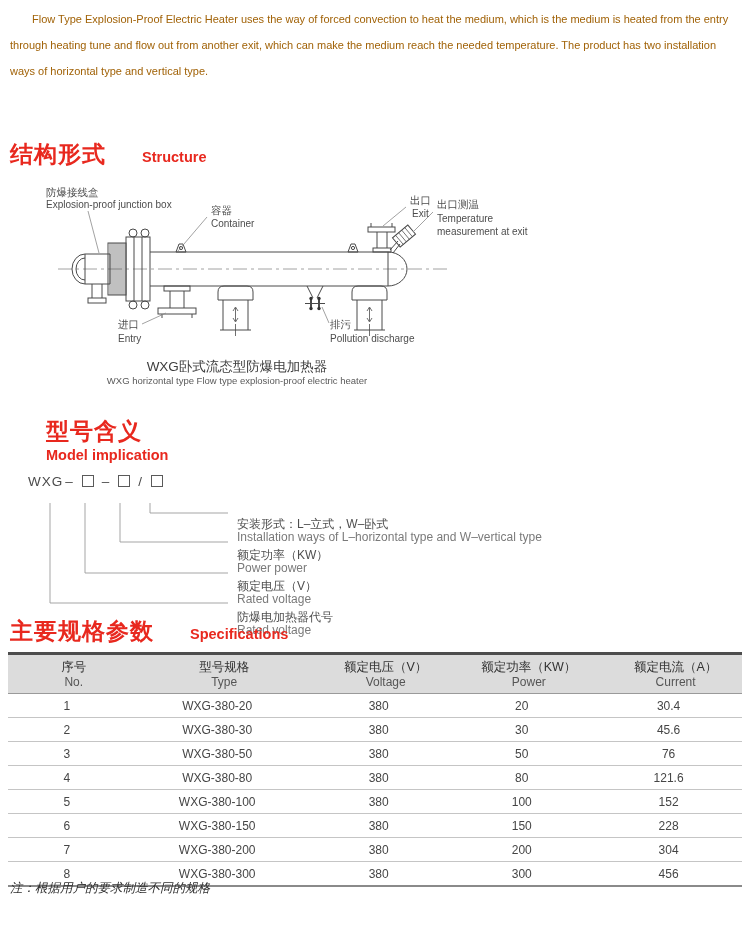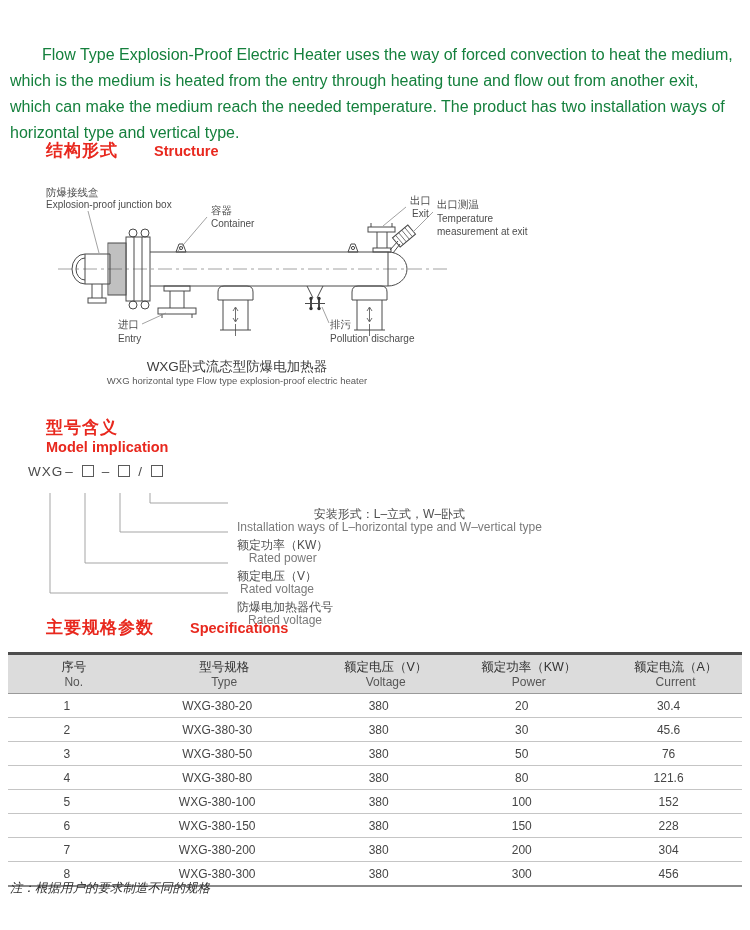--- a/index.html
+++ b/index.html
@@ -4,36 +4,36 @@
 <style>
   html,body{margin:0;padding:0;background:#fff;}
   body{width:750px;height:930px;position:relative;overflow:hidden;
        font-family:"Liberation Sans","DejaVu Sans",sans-serif;color:#333;}
   .abs{position:absolute;}
 
   
   .intro{top:6px;left:10px;width:732px;}
   .intro p{margin:0;text-indent:2em;}
   .intro .cn{font-size:13.5px;line-height:26px;color:#303030;}
-  .intro .en{font-size:16px;line-height:26px;color:#15803d;margin-top:36px;}
+  .intro .en{font-size:11px;line-height:26px;color:#a16207;}
 
   
   .sec-head{display:flex;align-items:baseline;color:#e8281e;}
-  .sec-head .cn{font-size:17px;font-weight:bold;letter-spacing:1px;margin-left:36px;}
+  .sec-head .cn{font-size:23px;font-weight:bold;letter-spacing:1px;}
   .sec-head .en{font-size:14.5px;font-weight:bold;margin-left:36px;}
 
   
   svg text{font-family:"Liberation Sans","DejaVu Sans",sans-serif;}
   .dlab{font-size:10px;fill:#4d4d4d;}
   .dlab-cn{font-size:10.5px;fill:#4d4d4d;}
   .cap-cn{font-size:13.5px;fill:#3d3d3d;}
   .cap-en{font-size:9.5px;fill:#5a5a5a;}
 
   
-  .model-wrap{top:456px;left:0;width:750px;height:172px;text-align:center;}
+  .model-wrap{top:466px;left:0;width:750px;height:172px;}
   .formula{position:absolute;top:8px;left:28px;font-size:13.5px;color:#4a4a4a;letter-spacing:1px;}
   .formula .bx{display:inline-block;width:10px;height:10px;border:1.5px solid #5a5a5a;margin:0 6px;vertical-align:-1px;}
   .formula .dash{margin:0 2px;}
   .branch{position:absolute;left:237px;margin-top:19px;}
   .branch .cn{font-size:12px;color:#4f4f4f;line-height:15px;}
   .branch .en{font-size:12px;color:#7a7a7a;line-height:11px;}
 
   
   table.specs{position:absolute;top:652px;left:8px;width:734px;border-collapse:collapse;
       border-top:3px solid #4d4d4d;border-bottom:2px solid #8a8a8a;}
@@ -192,21 +192,21 @@
       <path d="M85 37 V107 H228"></path>
       <path d="M50 37 V137 H228"></path>
     </g>
   </svg>
   <div class="branch" style="top:32px;">
     <div class="cn">安装形式：L–立式，W–卧式</div>
     <div class="en">Installation ways of L–horizontal type and W–vertical type</div>
   </div>
   <div class="branch" style="top:63px;">
     <div class="cn">额定功率（KW）</div>
-    <div class="en">Rated power</div>
+    <div class="en">Power power</div>
   </div>
   <div class="branch" style="top:94px;">
     <div class="cn">额定电压（V）</div>
     <div class="en">Rated voltage</div>
   </div>
   <div class="branch" style="top:125px;">
     <div class="cn">防爆电加热器代号</div>
     <div class="en">Rated voltage</div>
   </div>
 </div>

